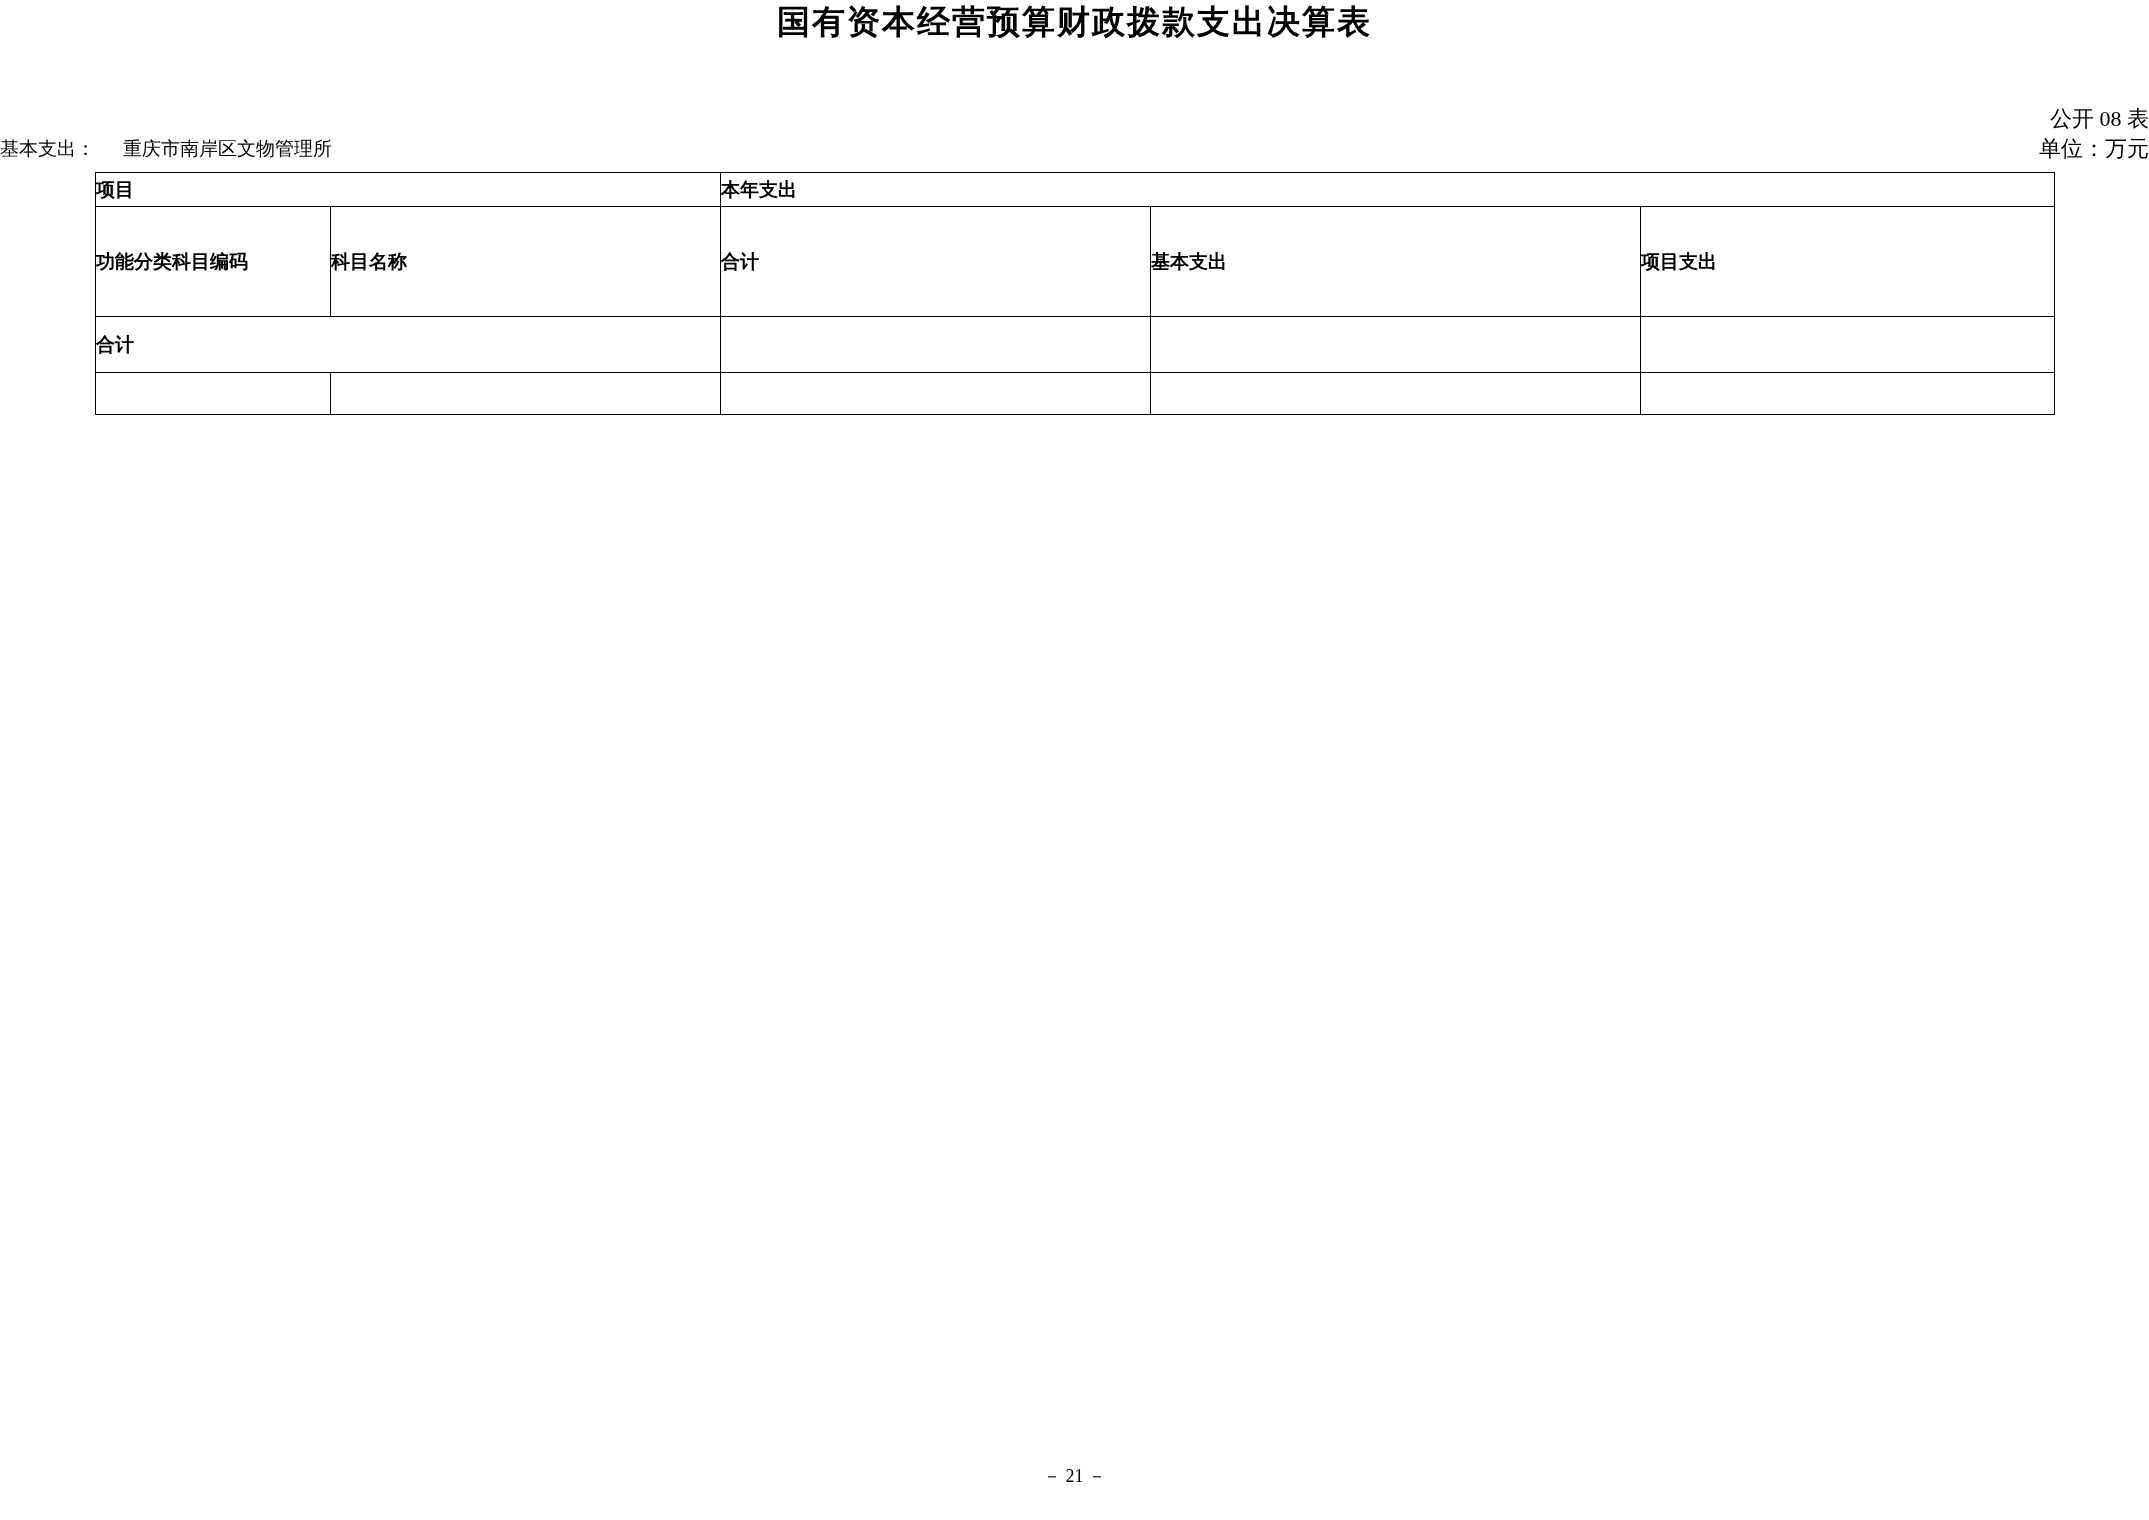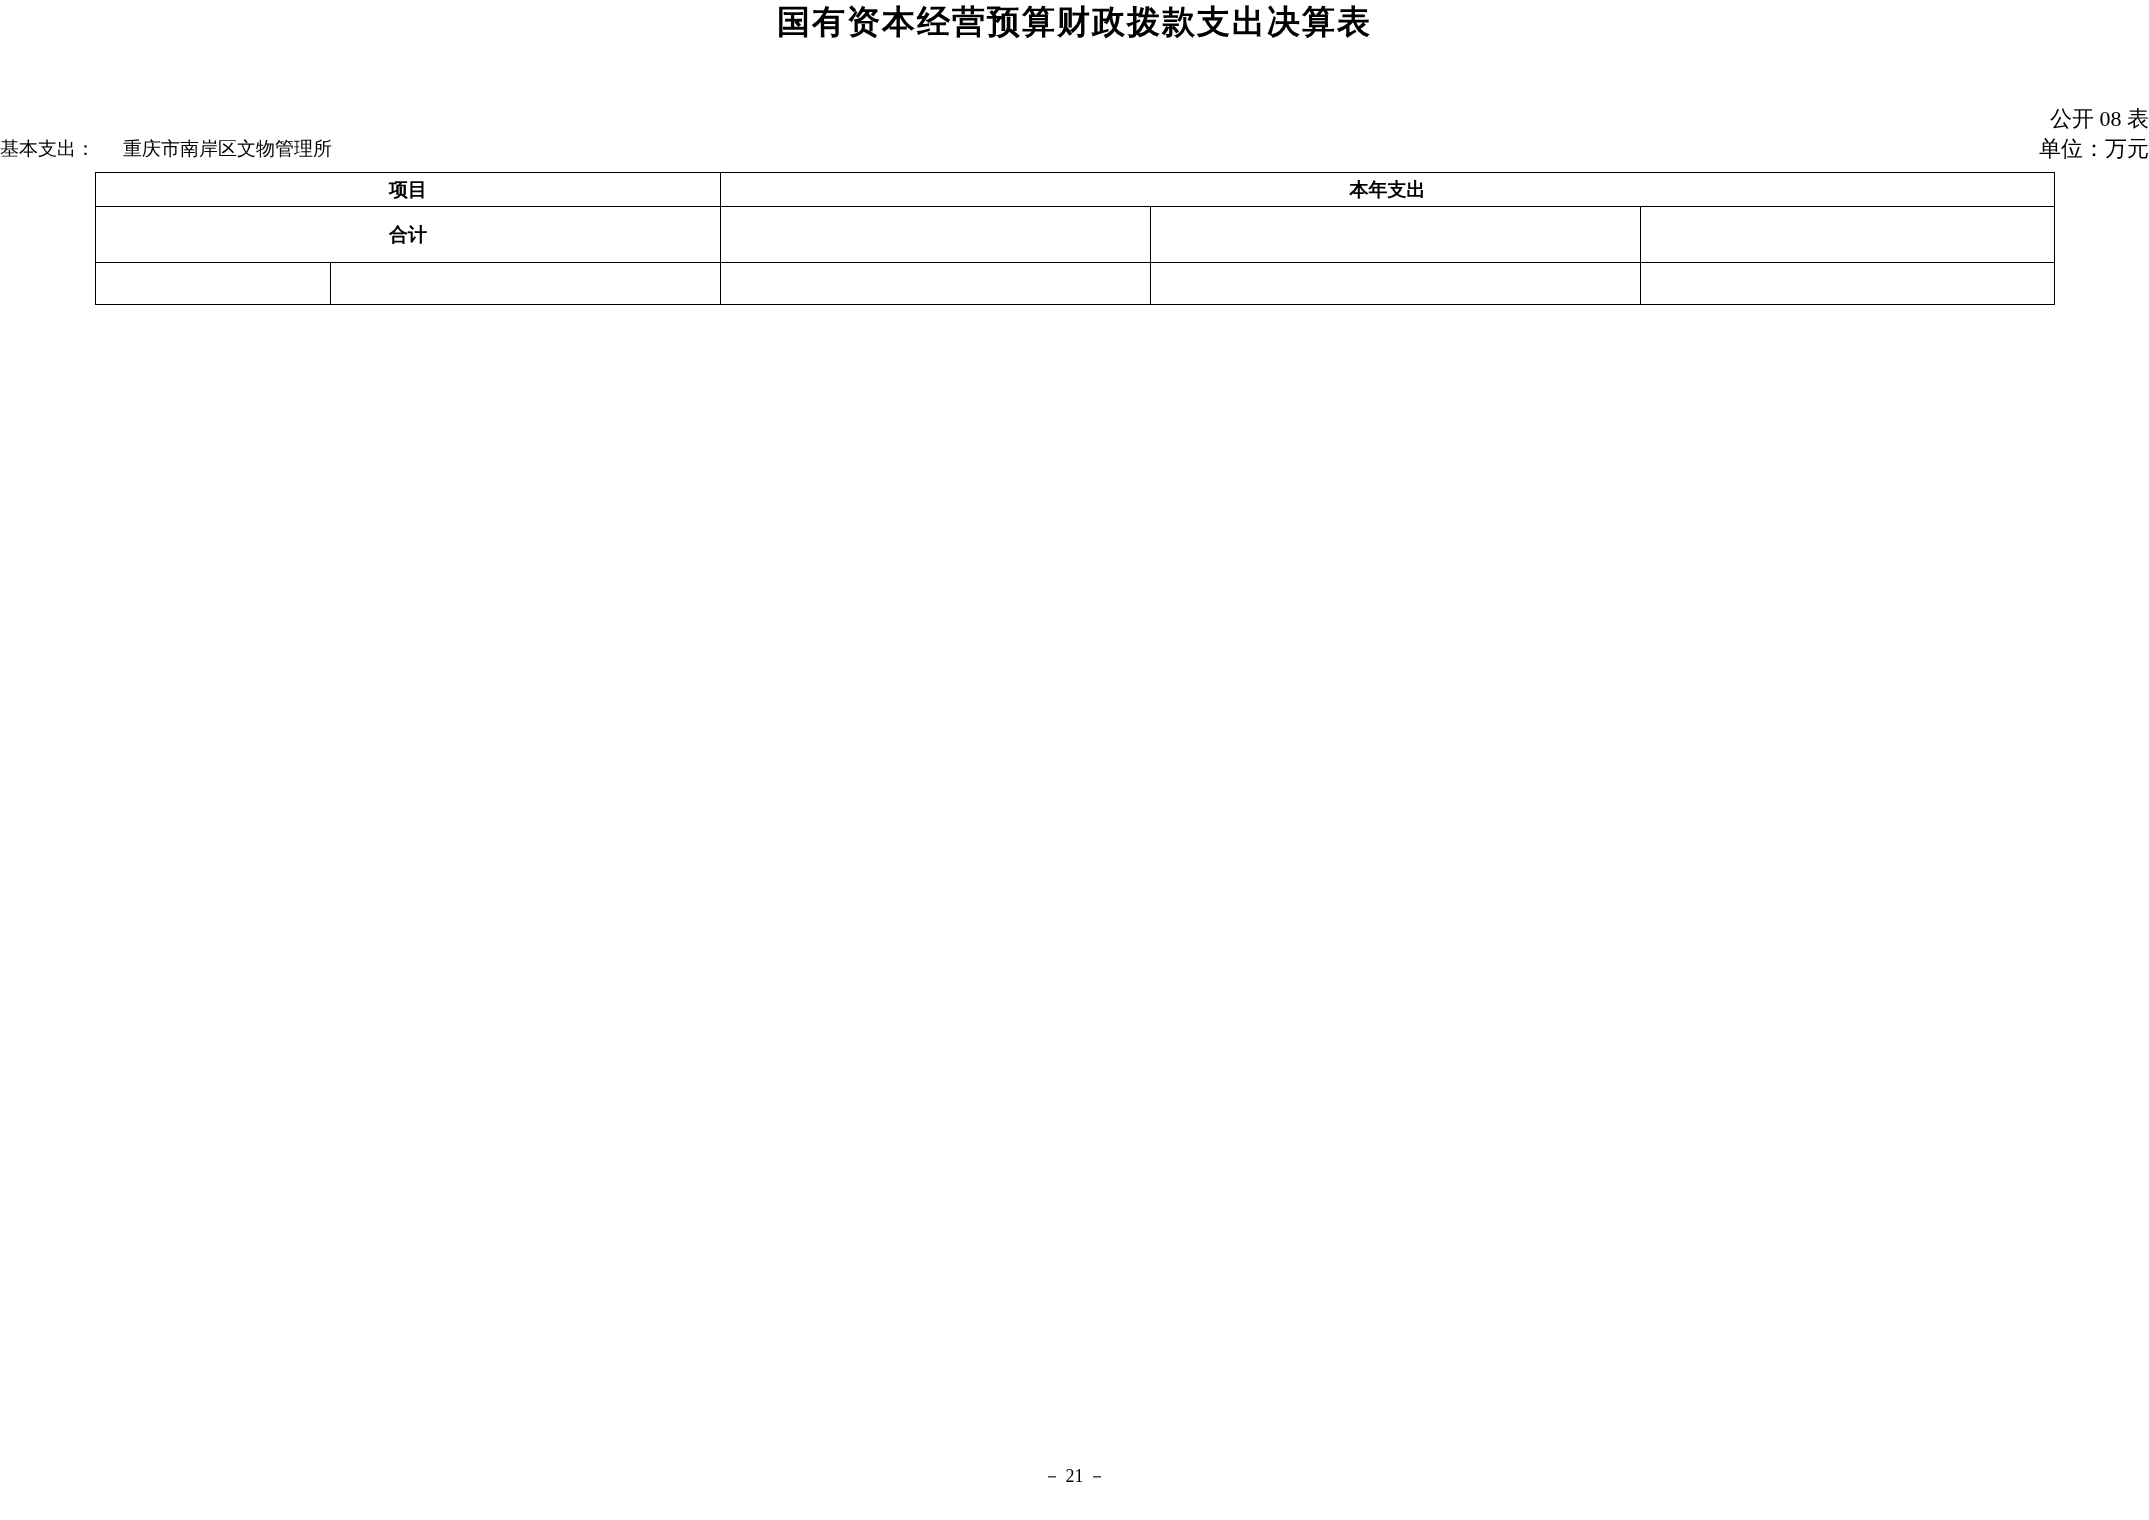--- a/index.html
+++ b/index.html
@@ -54,21 +54,20 @@
     left: 95px;
     top: 172px;
     width: 1959px;
     border-collapse: collapse;
     table-layout: fixed;
   }
   table.main td, table.main th {
     border: 1px solid #000000;
     font-size: 19px;
     font-weight: bold;
-    text-align: center;
     vertical-align: middle;
     font-family: "Liberation Serif", "DejaVu Serif", serif;
     padding: 0;
   }
   .r-group { height: 34px; }
   .r-head { height: 110px; }
   .r-total { height: 56px; }
   .r-blank { height: 42px; }
   .col-a { width: 235px; }
   .col-b { width: 390px; }
@@ -116,20 +115,27 @@
       <col class="col-b">
       <col class="col-c">
       <col class="col-d">
       <col class="col-e">
     </colgroup>
     <tbody>
       <tr class="r-group">
         <td colspan="2">项目</td>
         <td colspan="3">本年支出</td>
       </tr>
+      <tr class="r-head">
+        <td>功能分类科目编码</td>
+        <td>科目名称</td>
+        <td>合计</td>
+        <td>基本支出</td>
+        <td>项目支出</td>
+      </tr>
       <tr class="r-total">
         <td colspan="2">合计</td>
         <td></td>
         <td></td>
         <td></td>
       </tr>
       <tr class="r-blank">
         <td></td>
         <td></td>
         <td></td>

